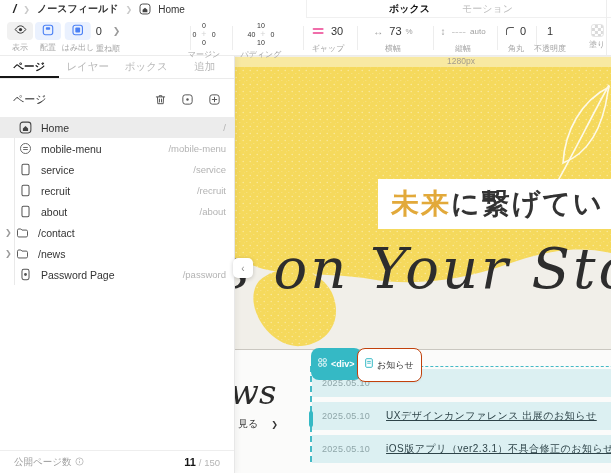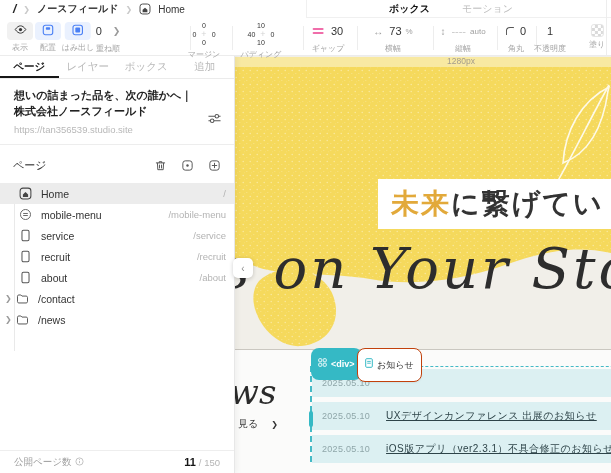--- a/index.html
+++ b/index.html
@@ -169,31 +169,20 @@
       <span>‹</span>
     </button>
 
   <aside class="panel">
     <div class="ptabs">
       <span class="ptab active">ページ</span>
       <span class="ptab">レイヤー</span>
       <span class="ptab">ボックス</span>
       <span class="ptab">追加</span>
     </div>
-    <div class="siteinfo">
-      <div class="sitetitle">想いの詰まった品を、次の誰かへ｜株式会社ノースフィールド</div>
-      <span class="sliders"><svg width="15" height="13" viewBox="0 0 16 14">
-            <g stroke="#555" stroke-width="1.1" fill="#fff">
-              <path d="M1.5 4.5h13M1.5 9.5h13"></path>
-              <circle cx="10.5" cy="4.5" r="1.9"></circle>
-              <circle cx="5.5" cy="9.5" r="1.9"></circle>
-            </g>
-          </svg></span>
-      <div class="siteurl">https://tan356539.studio.site</div>
-    </div>
     <div class="psection">
       <span class="pstitle">ページ</span>
       <span class="psicons">
         <span>
             <svg width="13" height="13" viewBox="0 0 14 14">
               <path d="M2.5 4.2h9M5.6 4V2.9h2.8V4M3.7 4.5l.4 7h5.8l.4-7M5.9 6.5v3.2M8.1 6.5v3.2" fill="none" stroke="#555" stroke-width="1.05" stroke-linecap="round"></path>
             </svg>
           </span>
         <span>
             <svg width="13" height="13" viewBox="0 0 14 14">
@@ -275,20 +264,31 @@
   </div>
         <div class="prow folder">
     <span class="p-chevron">❯</span>
     <span class="p-icon">
             <svg width="13" height="13" viewBox="0 0 14 14">
               <path d="M1.6 4.6c0-.8.6-1.4 1.4-1.4h2.2l1.2 1.2h4.6c.8 0 1.4.6 1.4 1.4v4.6c0 .8-.6 1.4-1.4 1.4H3c-.8 0-1.4-.6-1.4-1.4z" fill="none" stroke="#555" stroke-width="1.05"></path>
             </svg>
           </span>
     <span class="p-name">/news</span>
     <span class="p-path"></span>
+  </div>
+        <div class="prow">
+
+    <span class="p-icon">
+            <svg width="13" height="13" viewBox="0 0 14 14">
+              <rect x="3.2" y="1.4" width="7.6" height="11.2" rx="2" fill="none" stroke="#555" stroke-width="1.1"></rect>
+              <circle cx="7" cy="7" r="1.5" fill="#555"></circle>
+            </svg>
+          </span>
+    <span class="p-name">Password Page</span>
+    <span class="p-path">/password</span>
   </div>
       </div>
     <div class="pfooter">
       <span class="pfl">
           <span>公開ページ数</span>
           <span><svg width="9" height="9" viewBox="0 0 10 10">
               <circle cx="5" cy="5" r="4" fill="none" stroke="#bdbdbd"></circle>
               <path d="M5 4.4v2.4" stroke="#bdbdbd"></path>
               <circle cx="5" cy="2.9" r="0.6" fill="#bdbdbd"></circle>
             </svg></span>

